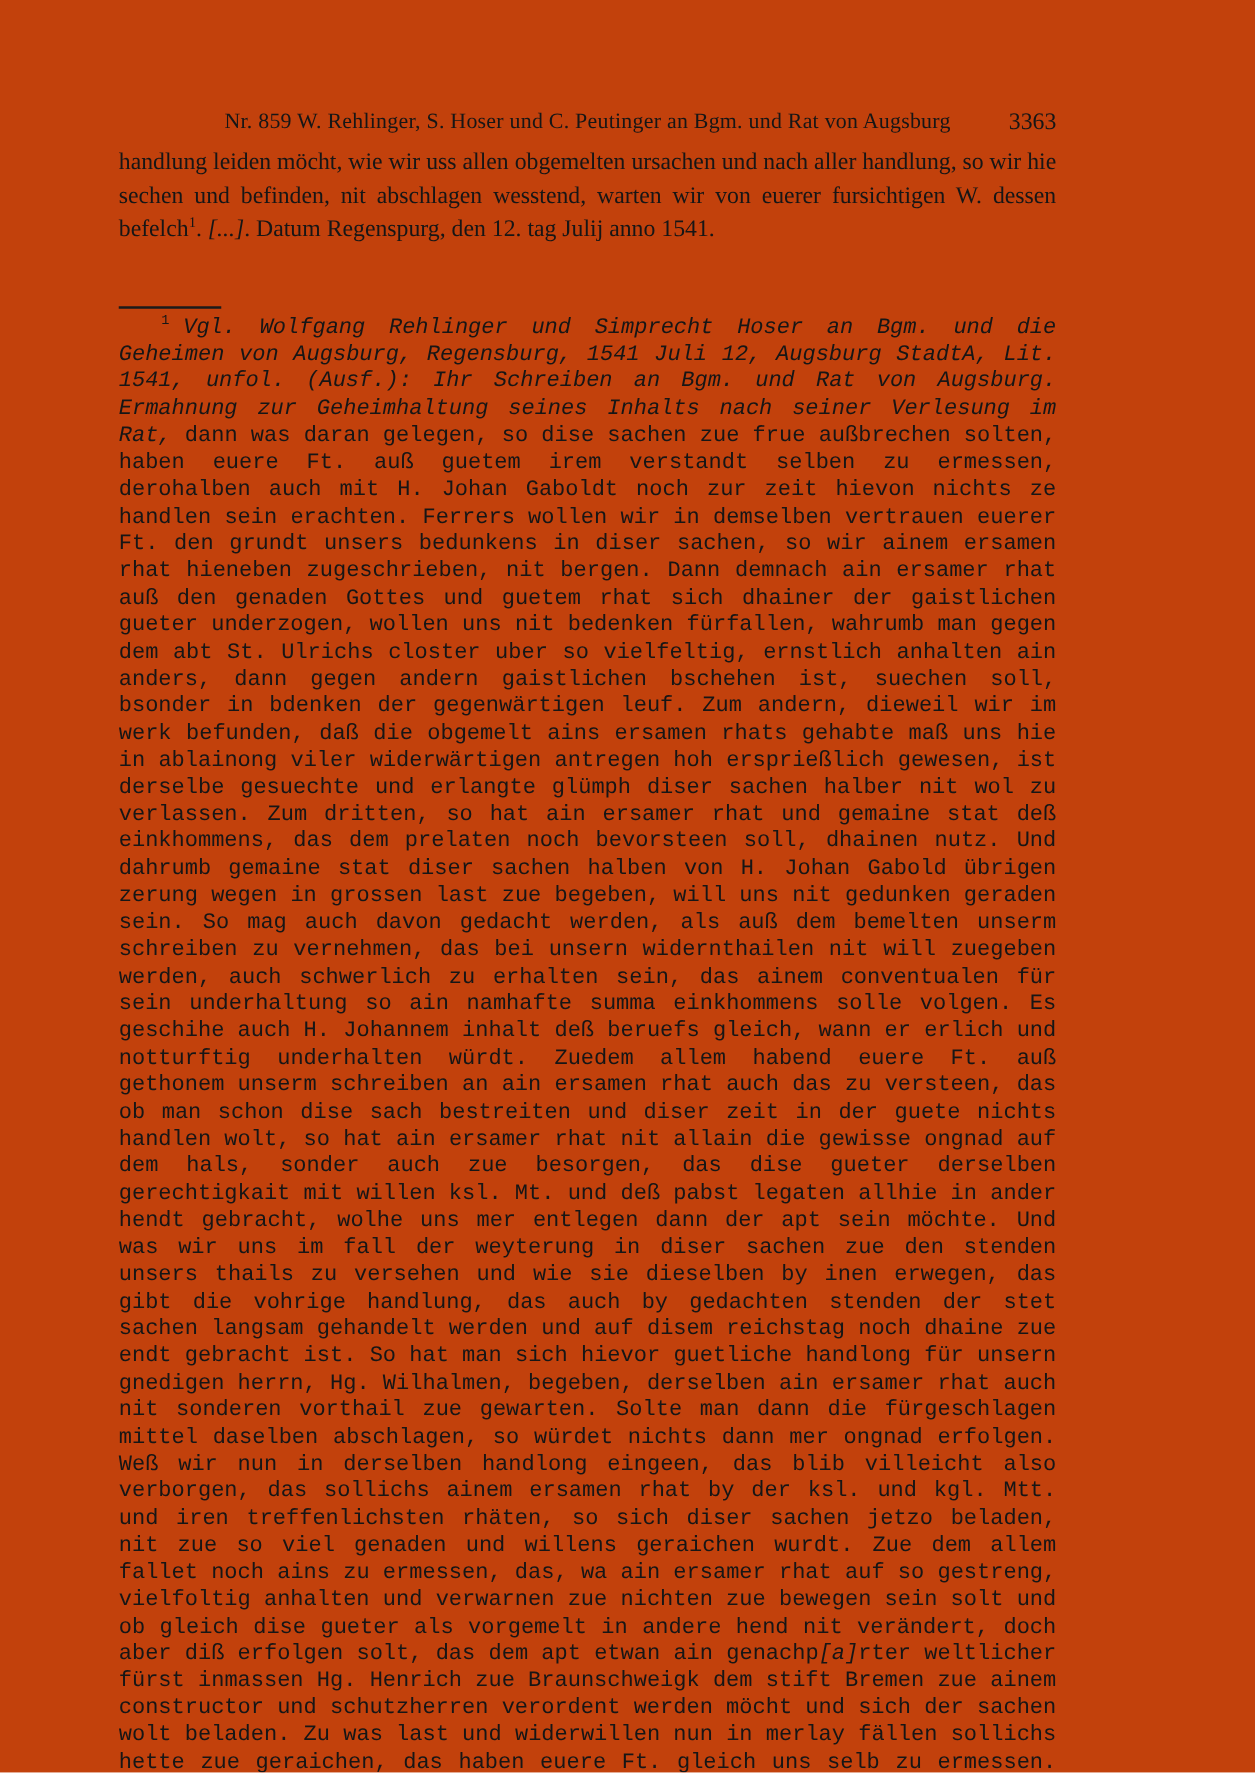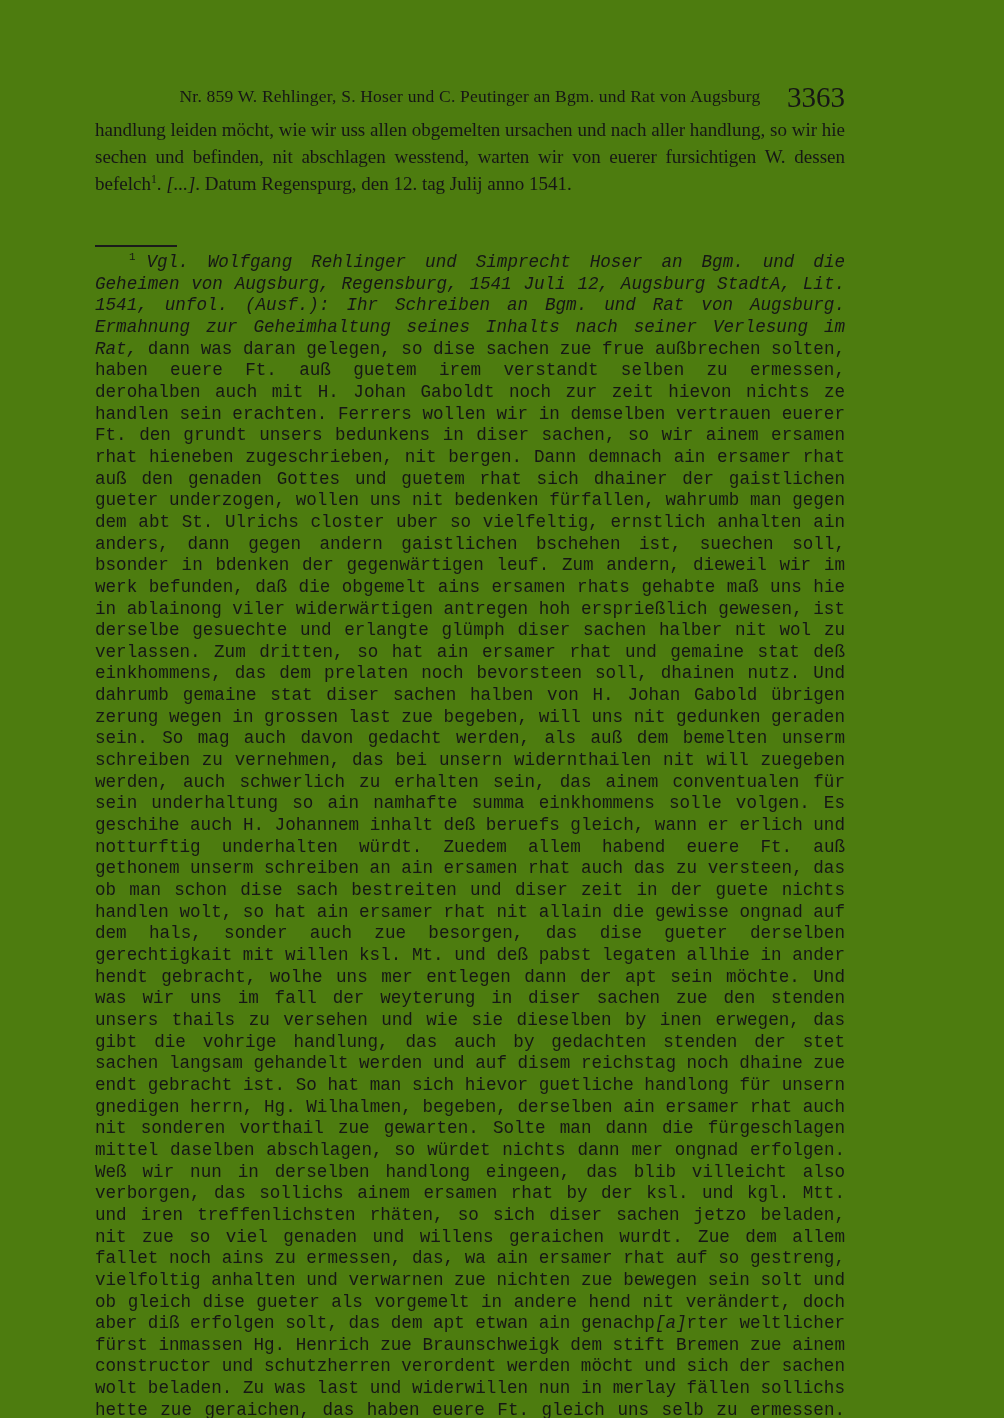--- a/index.html
+++ b/index.html
@@ -4,21 +4,21 @@
 <style>
   html, body {
     margin: 0;
     padding: 0;
     background: #ffffff;
   }
   .page {
     position: relative;
     width: 1004px;
     height: 1418px;
-    background: #4d7c0f;
+    background: #c2410c;
     color: #161616;
     font-family: "Liberation Serif", serif;
     overflow: hidden;
   }
   .textblock {
     position: absolute;
     left: 95px;
     width: 750px;
   }
   
@@ -34,21 +34,21 @@
     display: inline-block;
     font-size: 17.5px;
     letter-spacing: 0.2px;
     line-height: 32px;
     vertical-align: baseline;
   }
   .page-number {
     position: absolute;
     right: 0;
     bottom: 1px;
-    font-size: 29px;
+    font-size: 19px;
     line-height: 27px;
   }
   
   .main-text {
     top: 116px;
     font-size: 19px;
     line-height: 27.2px;
     text-align: justify;
     hyphens: none;
   }

